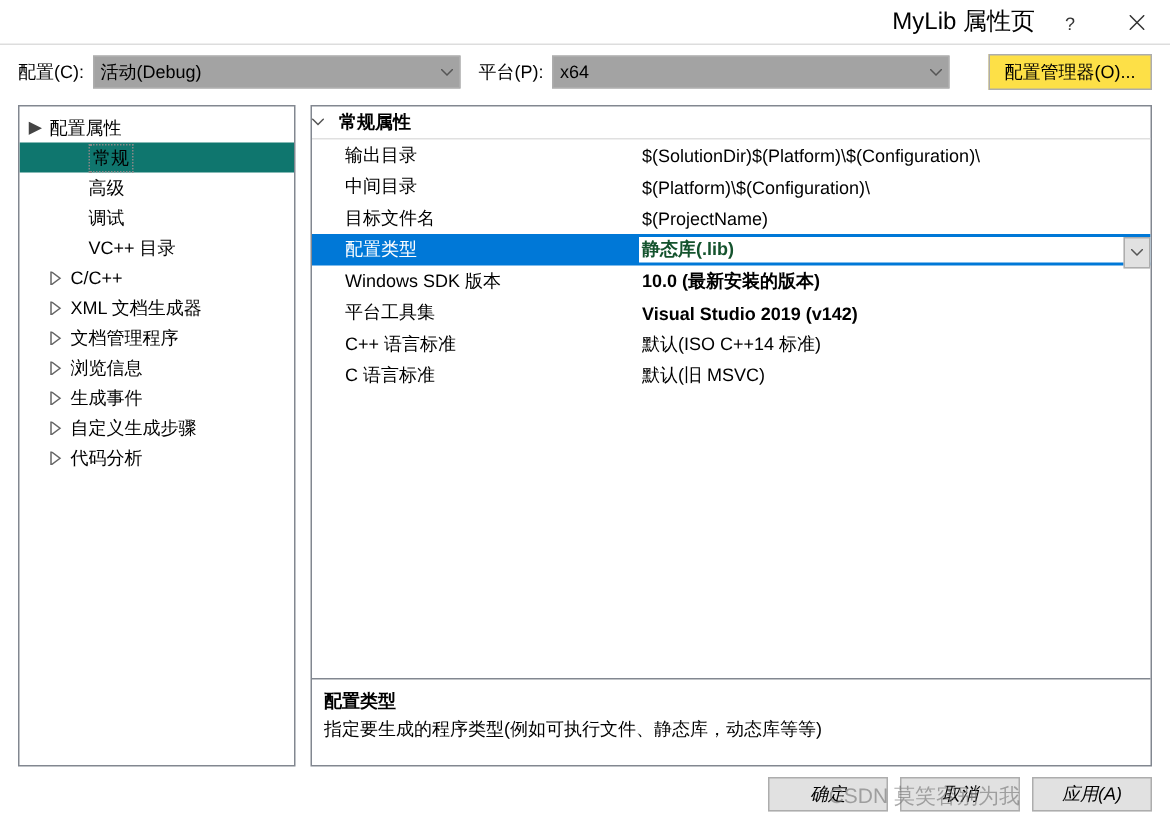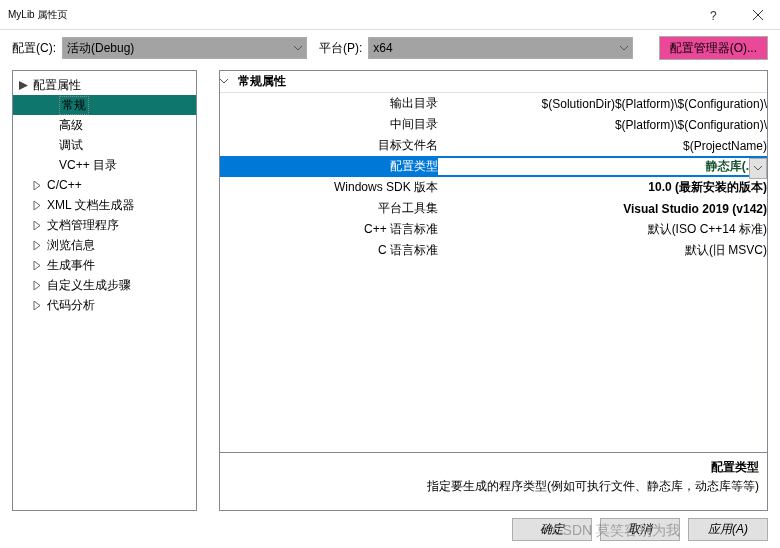--- a/index.html
+++ b/index.html
@@ -1,27 +1,27 @@
 <!DOCTYPE html>
 <html><head>
 <meta charset="utf-8">
 <style>
 * { box-sizing: border-box; margin: 0; padding: 0; font-family: "Microsoft YaHei", "Segoe UI", sans-serif; font-size: 12px; }
 body { background: #fff; width: 780px; height: 548px; overflow: hidden; }
 .titlebar { height: 30px; display: flex; align-items: center; padding-left: 8px; border-bottom: 1px solid #ddd; }
-.titlebar .title { flex: 1; font-size: 10px; }
+.titlebar .title { flex: 1; font-size: 16px; text-align: right; }
 .titlebar .tbtn { width: 45px; height: 30px; display: flex; align-items: center; justify-content: center; color: #333; }
 .toolbar { height: 36px; display: flex; align-items: center; padding: 0 12px; gap: 6px; }
 .toolbar .lbl { font-size: 12px; }
 .combo { border: 1px solid #adadad; background: #a3a3a3; height: 22px; display: flex; align-items: center; padding: 0 4px; position: relative; }
 .combo .arrow { margin-left: auto; }
 .combo-config { width: 245px; }
 .combo-platform { width: 265px; }
-.btn-mgr { border: 1px solid #adadad; background: #ec4899; height: 24px; padding: 0 10px; margin-left: auto; display: flex; align-items: center; }
-.main { display: flex; height: 445px; padding: 4px 12px 0 12px; gap: 22px; text-align: right; }
+.btn-mgr { border: 1px solid #adadad; background: #fde047; height: 24px; padding: 0 10px; margin-left: auto; display: flex; align-items: center; }
+.main { display: flex; height: 445px; padding: 4px 12px 0 12px; gap: 10px; }
 .tree { width: 185px; border: 1px solid #828790; overflow: auto; padding: 4px 0; }
 .tree-item { height: 20px; display: flex; align-items: center; padding-left: 6px; gap: 2px; }
 .tree-item.level1 { padding-left: 20px; }
 .tree-item.level2 { padding-left: 46px; }
 .tree-item.selected { background: #0f766e; }
 .tree-item.selected .txt { border: 1px dotted #888; padding: 0 2px; }
 .tree-item .exp { width: 12px; text-align: center; color: #666; font-family: monospace; }
 .content { flex: 1; display: flex; flex-direction: column; border: 1px solid #828790; }
 .grid { flex: 1; overflow: auto; }
 .grid-header { height: 22px; display: flex; align-items: center; border-bottom: 1px solid #e0e0e0; }

